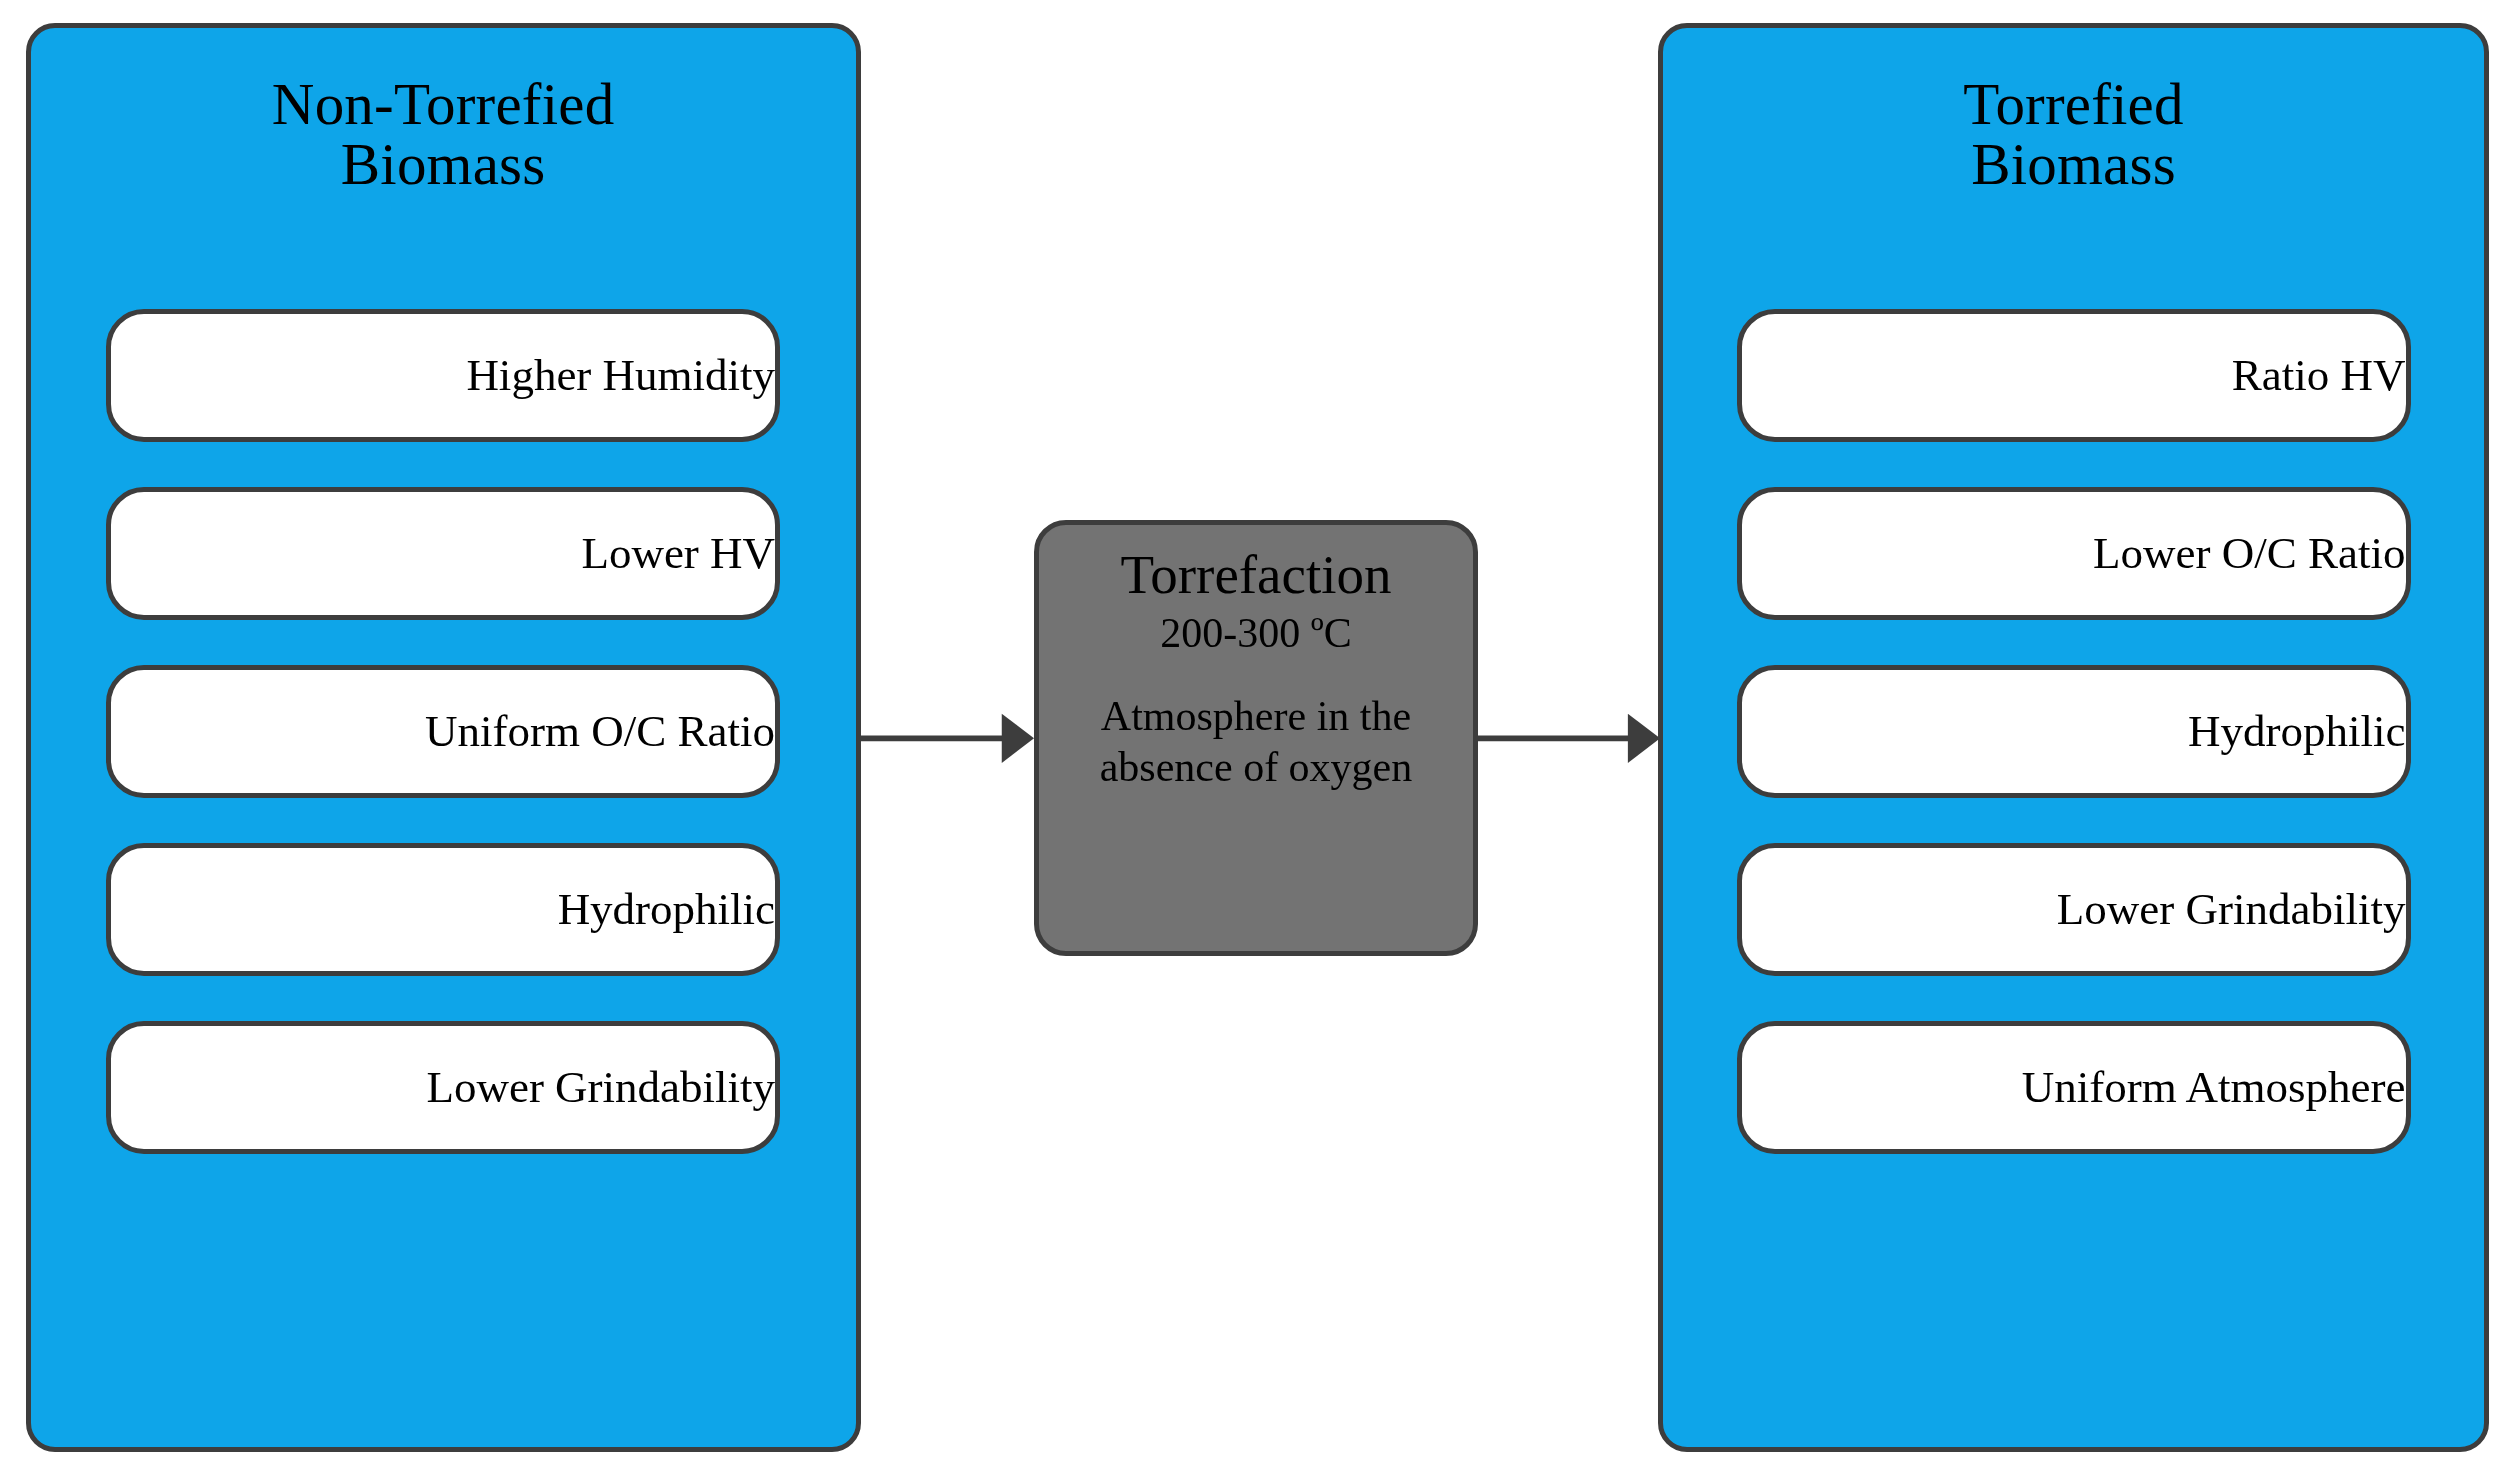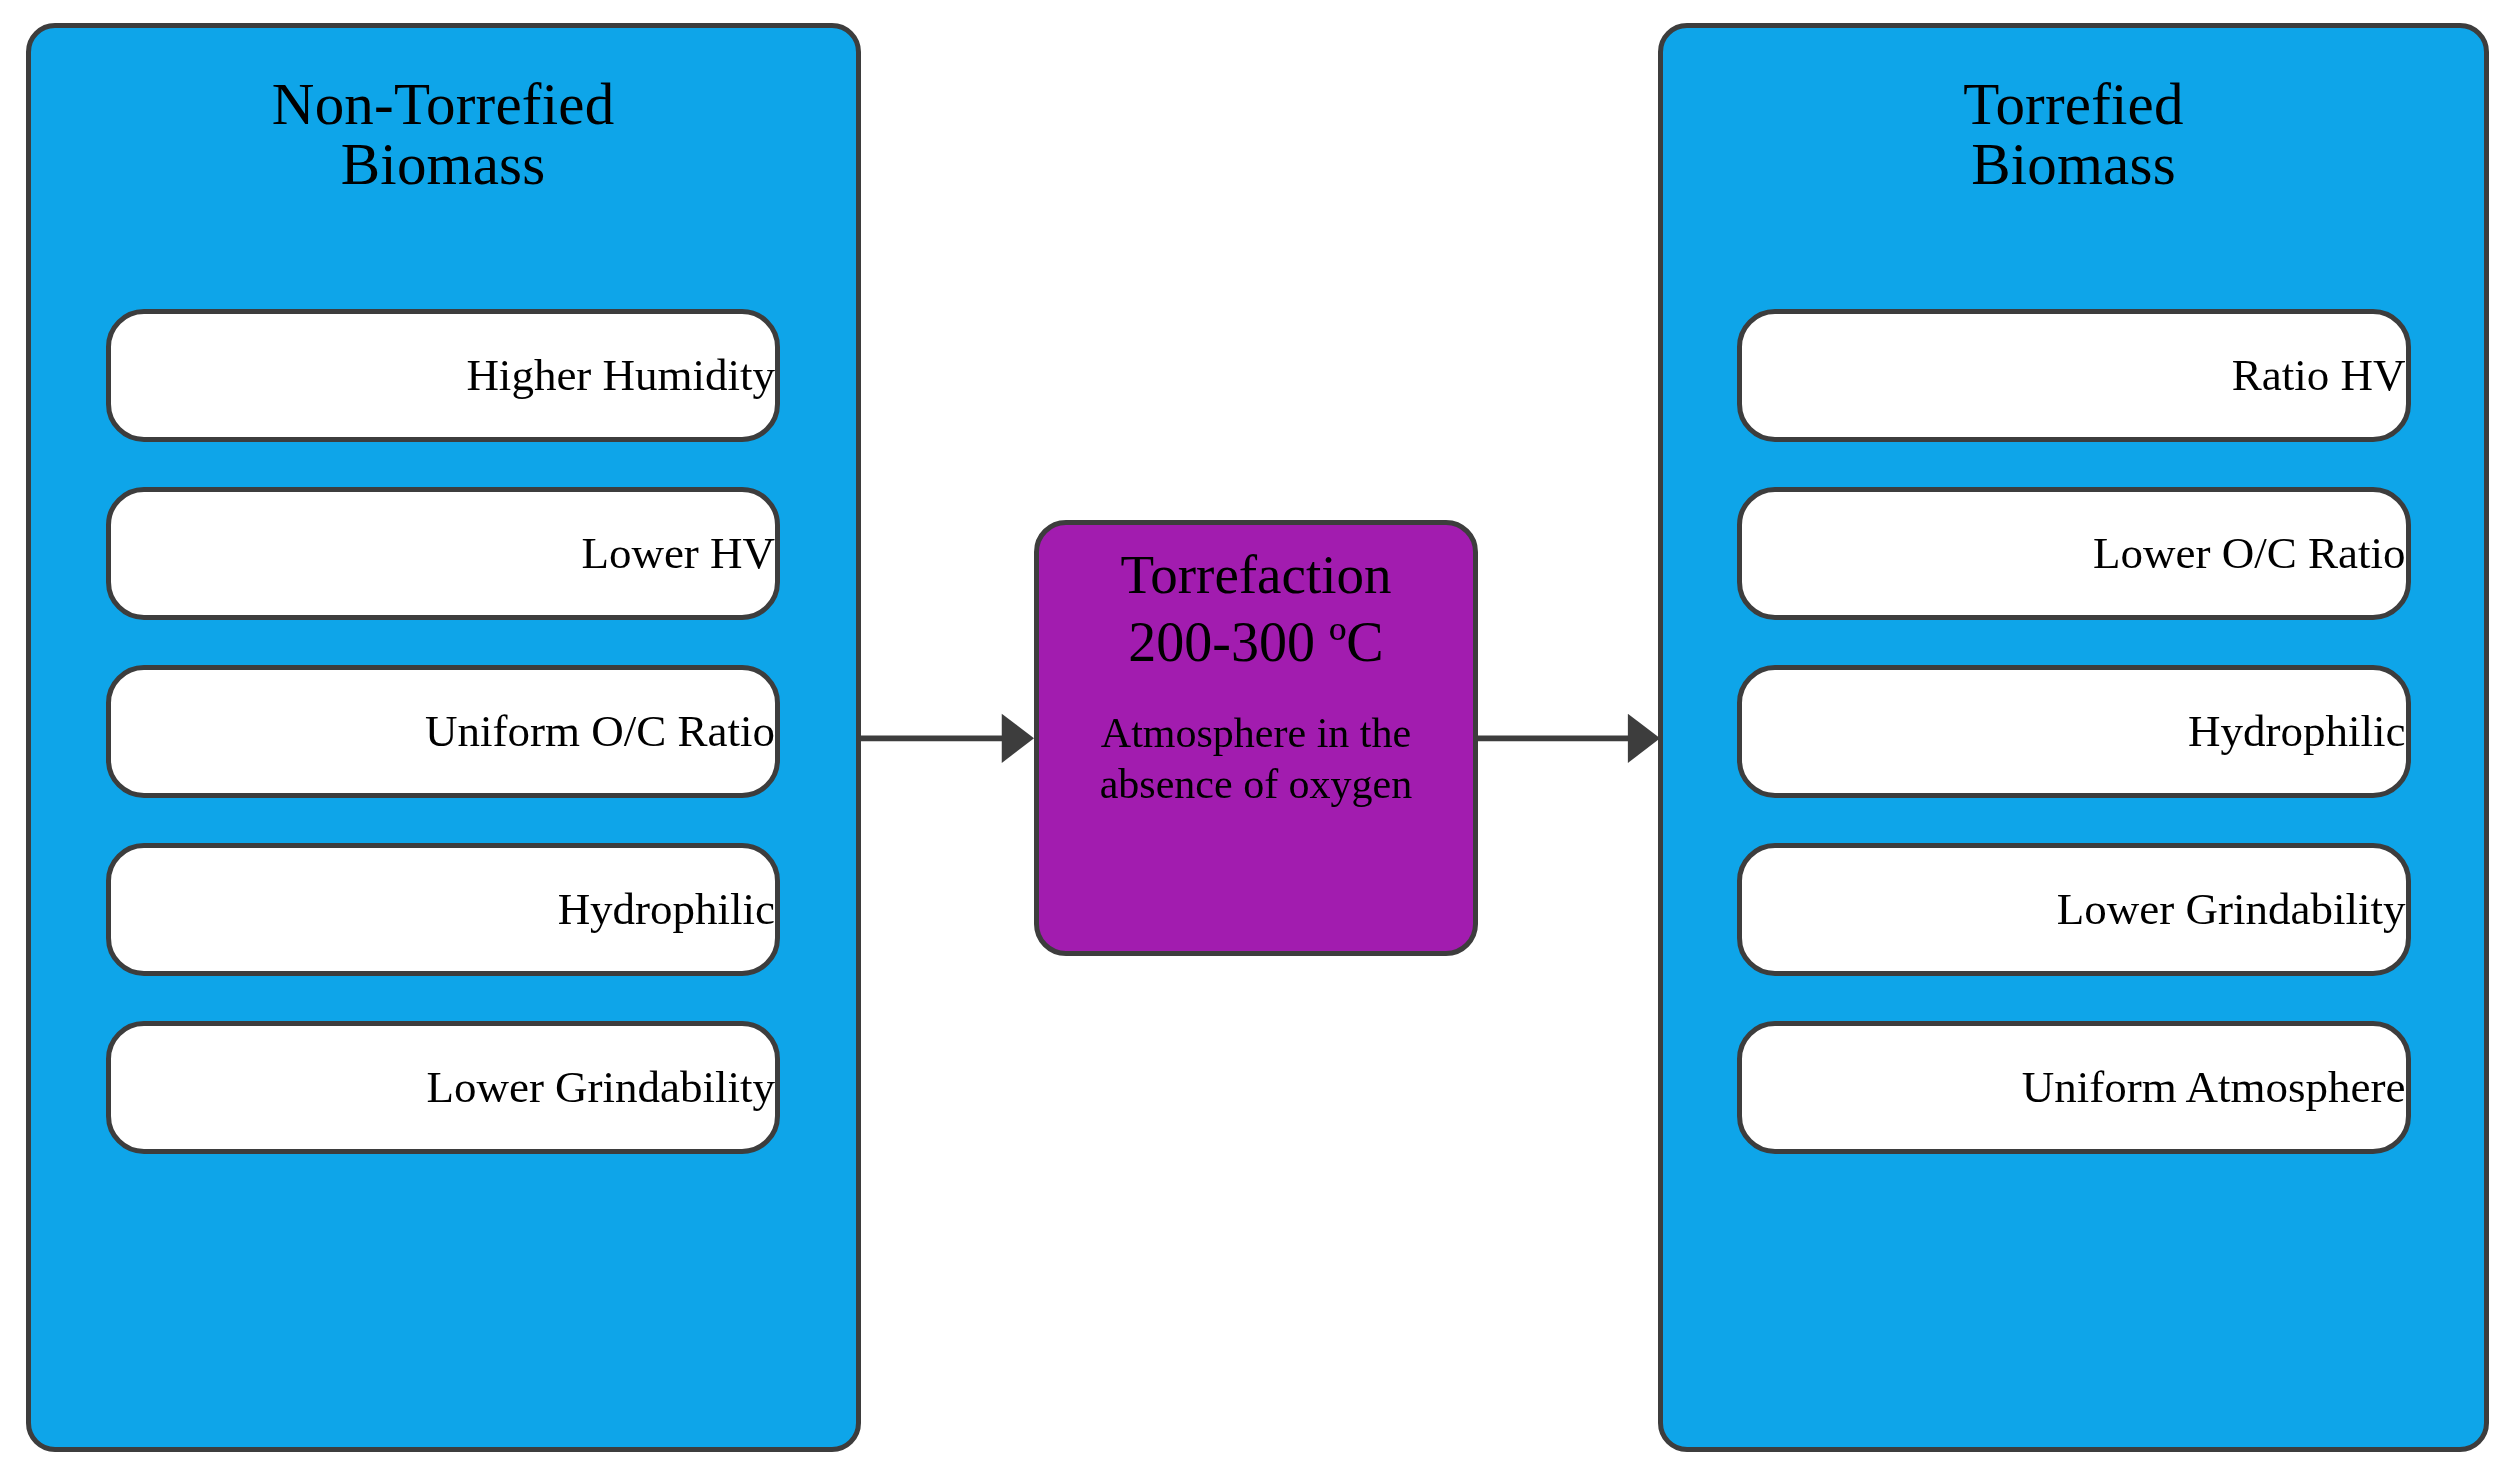--- a/index.html
+++ b/index.html
@@ -82,35 +82,35 @@
   
   #process-box {
     position: absolute;
     box-sizing: border-box;
     left: 1034px;
     top: 520px;
     width: 444px;
     height: 436px;
     border: 5.7px solid #3d3d3d;
     border-radius: 32px;
-    background: #a21caf;
+    background: #737373;
     display: flex;
     flex-direction: column;
     align-items: center;
     justify-content: flex-start;
     padding-top: 21px;
   }
   #process-title {
     font-size: 55px;
     line-height: 1.05;
     text-align: center;
     white-space: nowrap;
   }
   #process-temperature {
-    font-size: 56px;
+    font-size: 42px;
     line-height: 1.22;
     text-align: center;
     margin-top: 3.8px;
     white-space: nowrap;
   }
   #process-atmosphere {
     font-size: 42px;
     line-height: 1.22;
     text-align: center;
     width: 379px;

